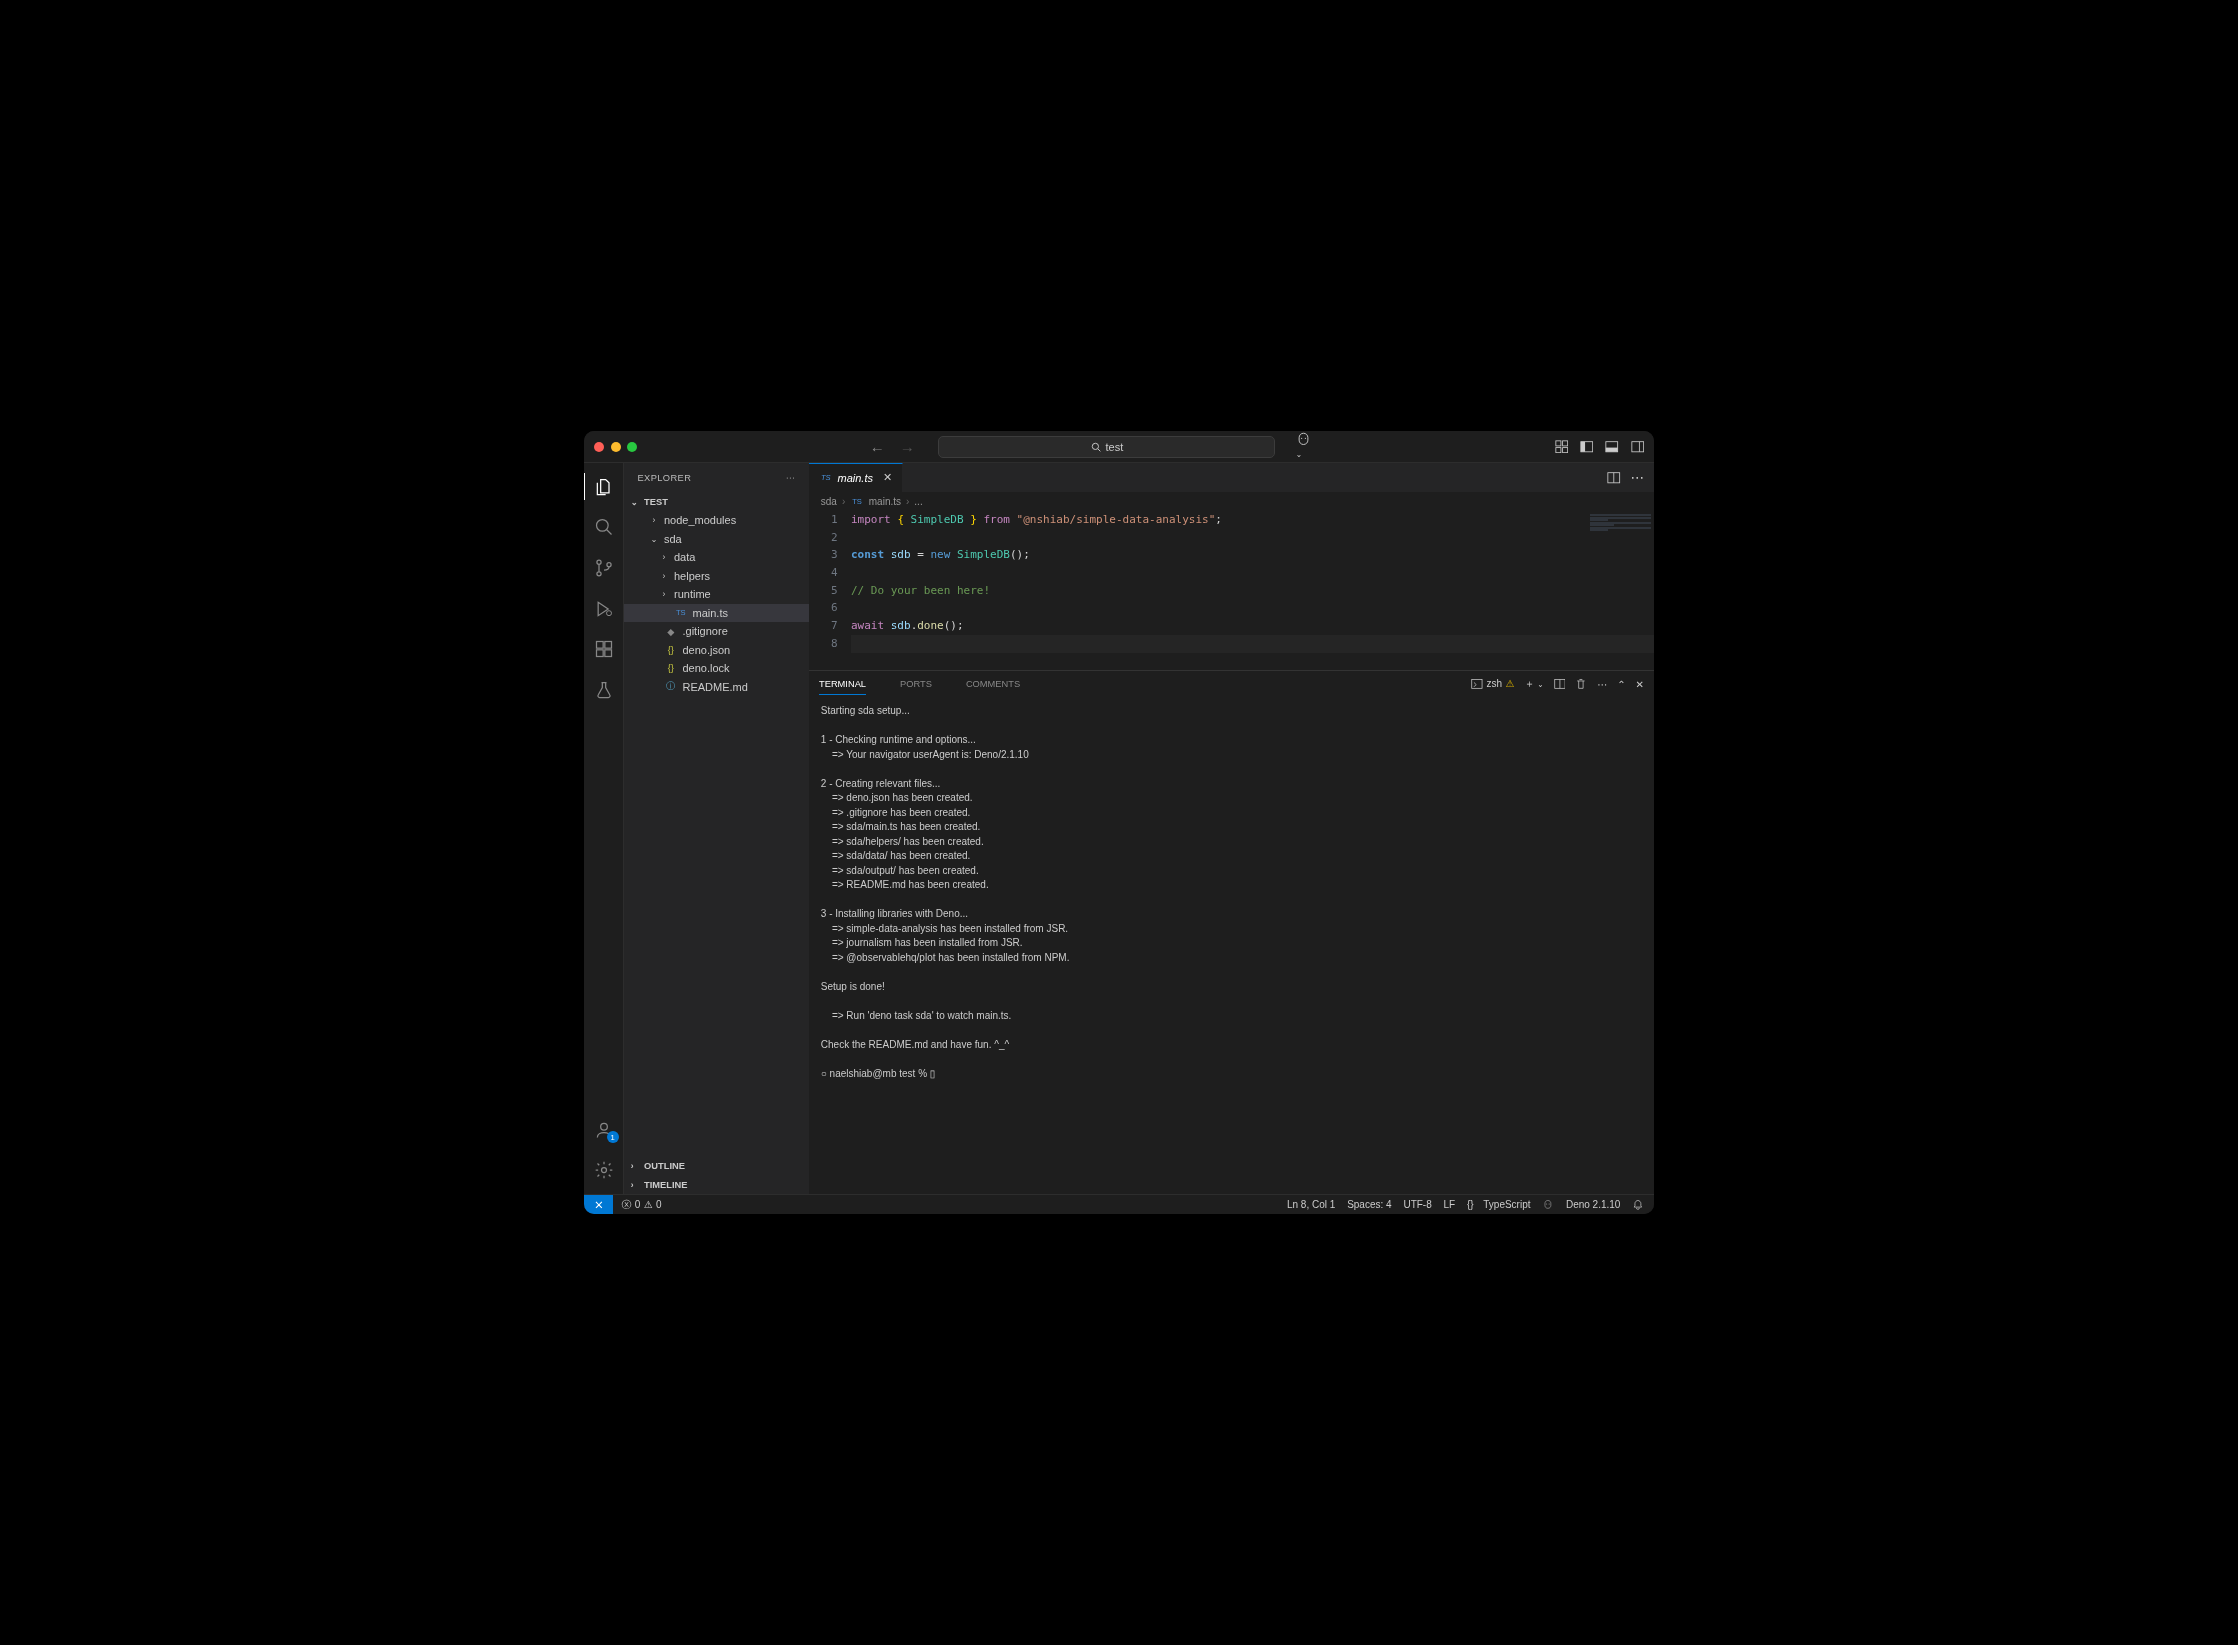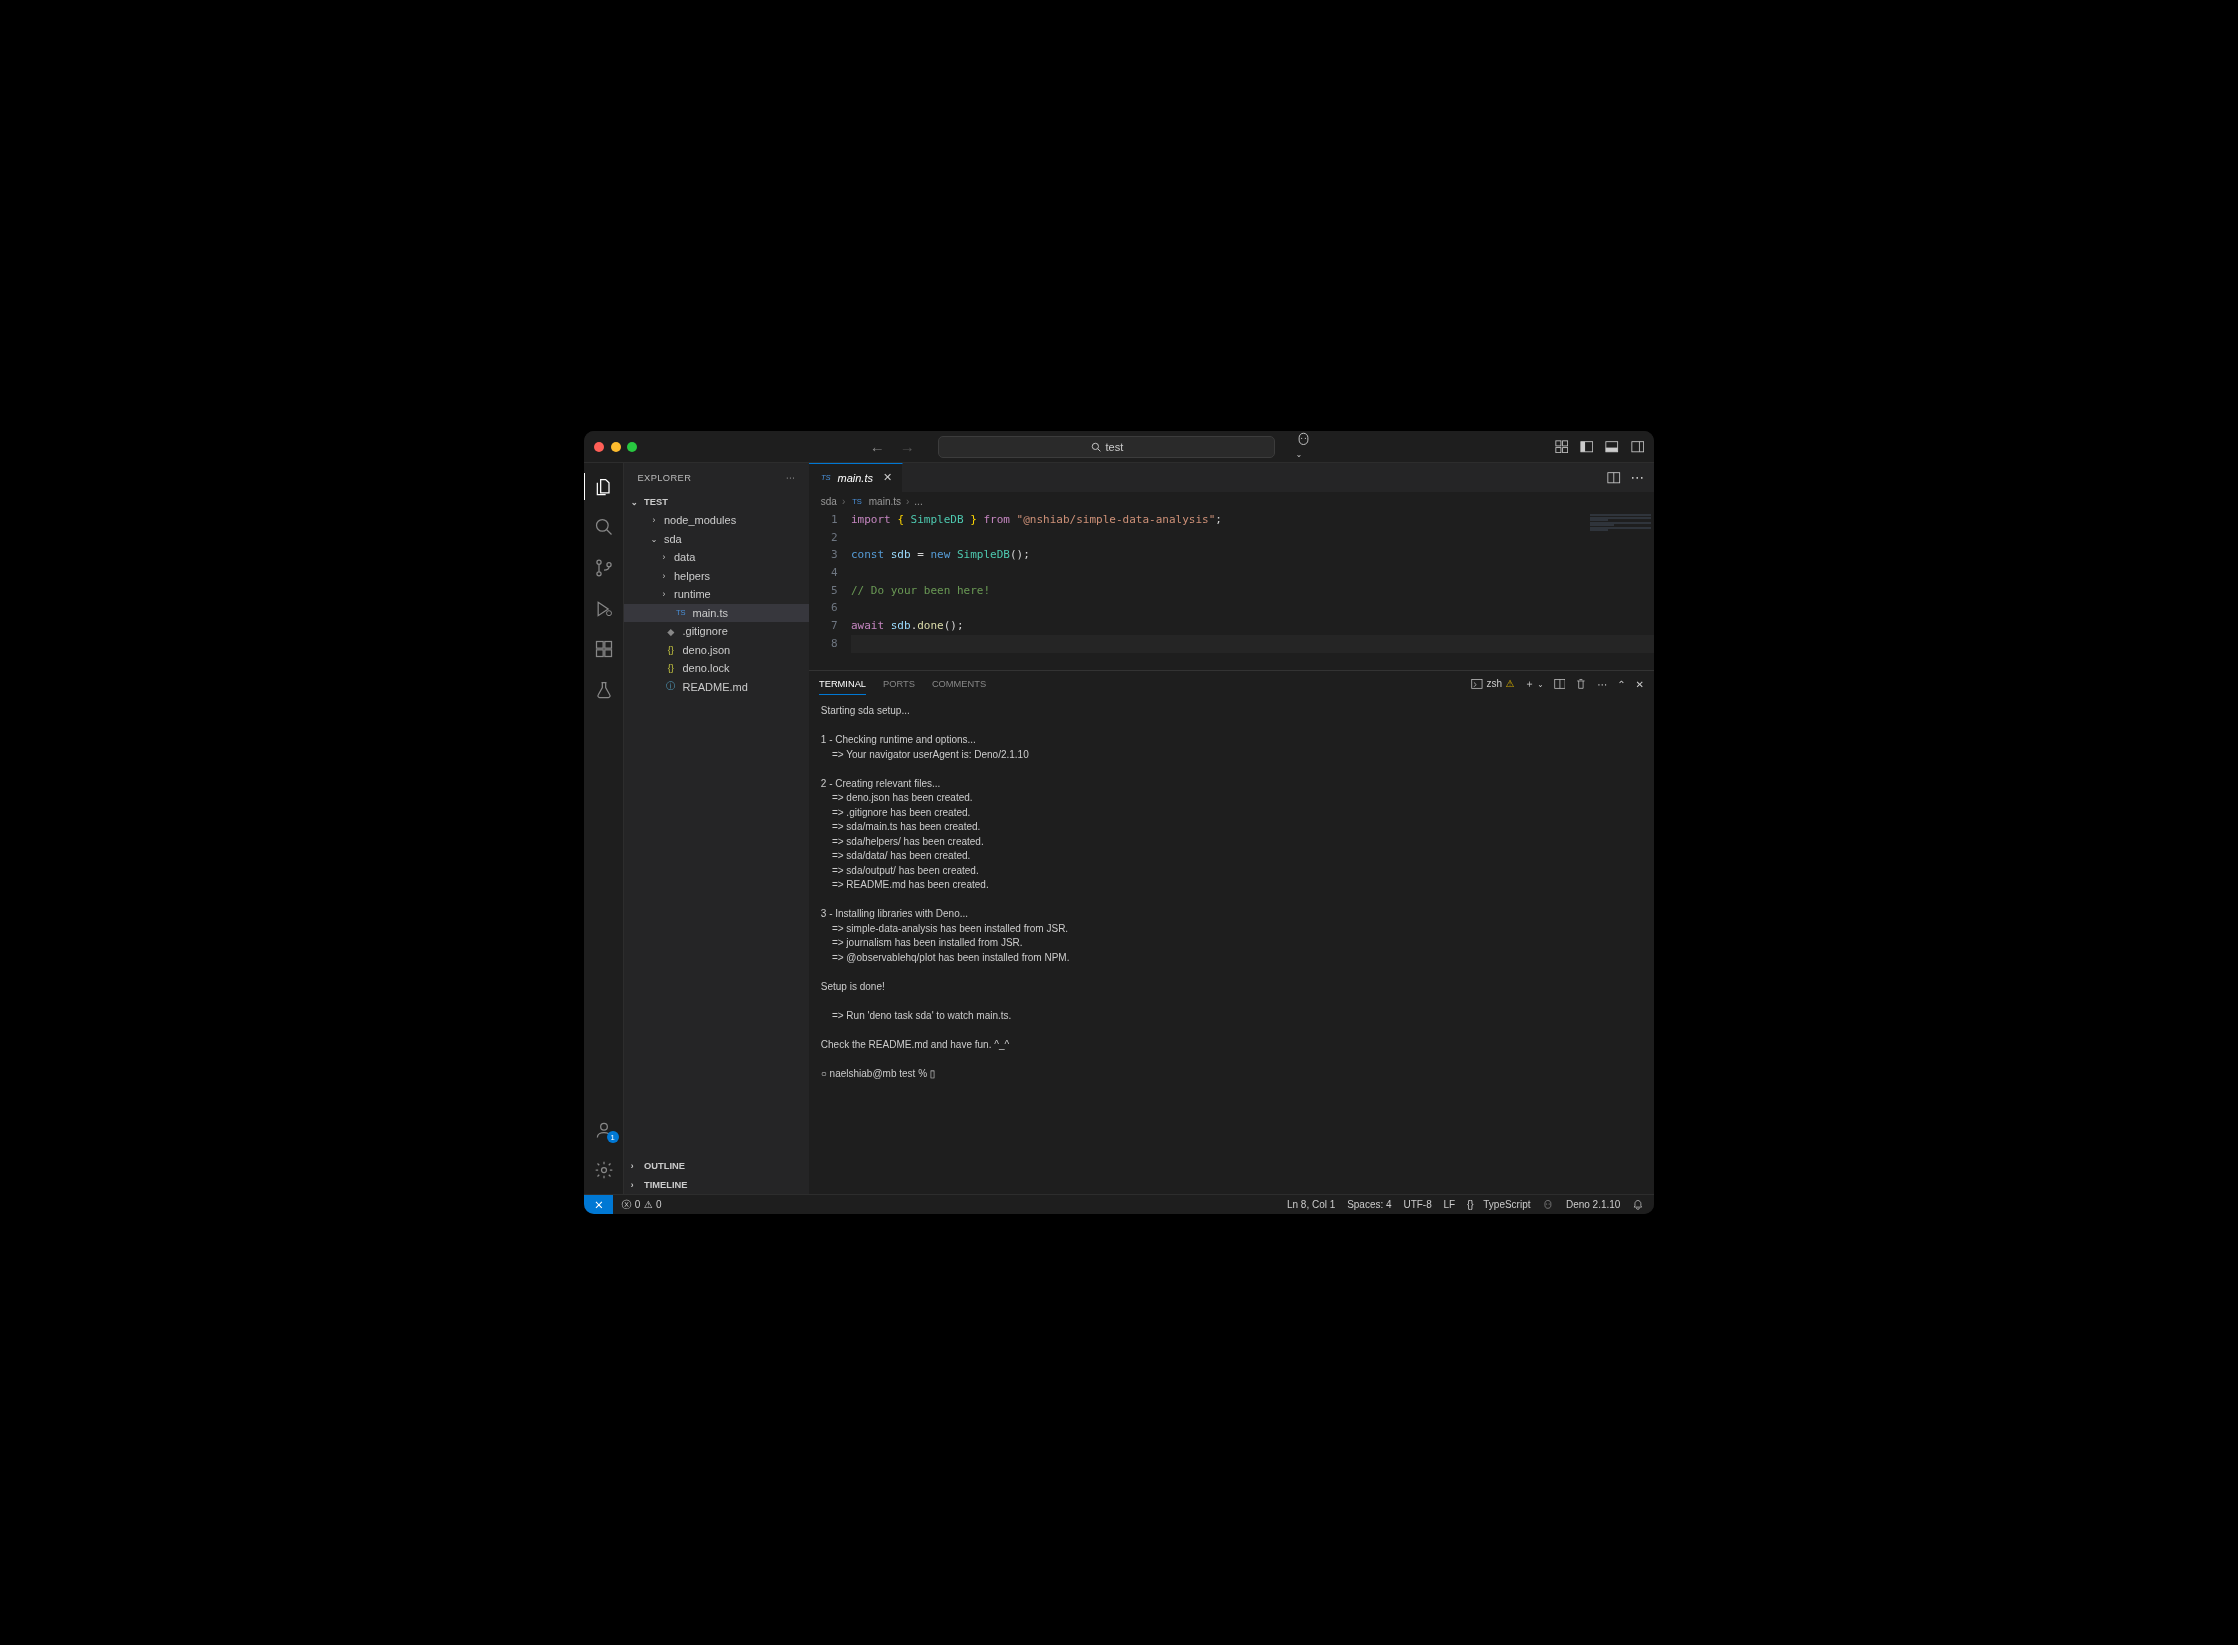--- a/index.html
+++ b/index.html
@@ -148,21 +148,21 @@
   padding-bottom: 17px;
 }
 .gutter {
   width: 42px; text-align: right; color: #6e7681;
   padding-right: 13.5px; user-select: none;
 }
 .gutter div, .code div { height: 17.7px; line-height: 17.7px; }
 .code { flex: 1; color: #d4d4d4; }
 .code .line8 { background: rgba(255,255,255,0.03); }
 .kw-import { color: #c586c0; }
-.kw-const { color: #569cd6; }
+.kw-const { color: #569cd6; font-weight: bold; }
 .kw-new { color: #569cd6; }
 .kw-await { color: #c586c0; }
 .brace { color: #ffd700; }
 .cls { color: #4ec9b0; }
 .fn { color: #dcdcaa; }
 .str { color: #ce9178; }
 .var { color: #9cdcfe; }
 .var2 { color: #4ec9b0; }
 .comment { color: #6a9955; }
 .punct { color: #d4d4d4; }
@@ -171,21 +171,21 @@
   opacity: 0.4; display:flex; flex-direction:column; gap:0.8px; padding:3.4px;
 }
 .minimap div { height: 1.7px; background: #4a5568; }
 .panel {
   flex: 1; display: flex; flex-direction: column;
   border-top: 0.8px solid #333; background: #1e1e1e;
   min-height: 0;
 }
 .panel-tabs {
   height: 27px; display: flex; align-items: center;
-  padding: 0 10px; gap: 17px; font-size: 9.3px; justify-content: flex-end;
+  padding: 0 10px; gap: 34px; font-size: 9.3px; justify-content: flex-end;
 }
 .panel-tab { color: #888; cursor: pointer; padding: 5px 0;}
 .panel-tab.active { color: #fff; border-bottom: 0.8px solid #0078d4; }
 .panel-tabs-right { margin-left: auto; display: flex; align-items: center; gap: 10px; color: #ccc; font-size: 10px;}
 .shell-label { display:flex;align-items:center;gap:3.4px;}
 .shell-label .zsh { color: #ccc; }
 .warn-ico { color: #cca700; }
 .terminal-content {
   flex: 1; overflow: auto; padding: 6.7px 11.8px;
   font-family: Liberation Sans, sans-serif;

